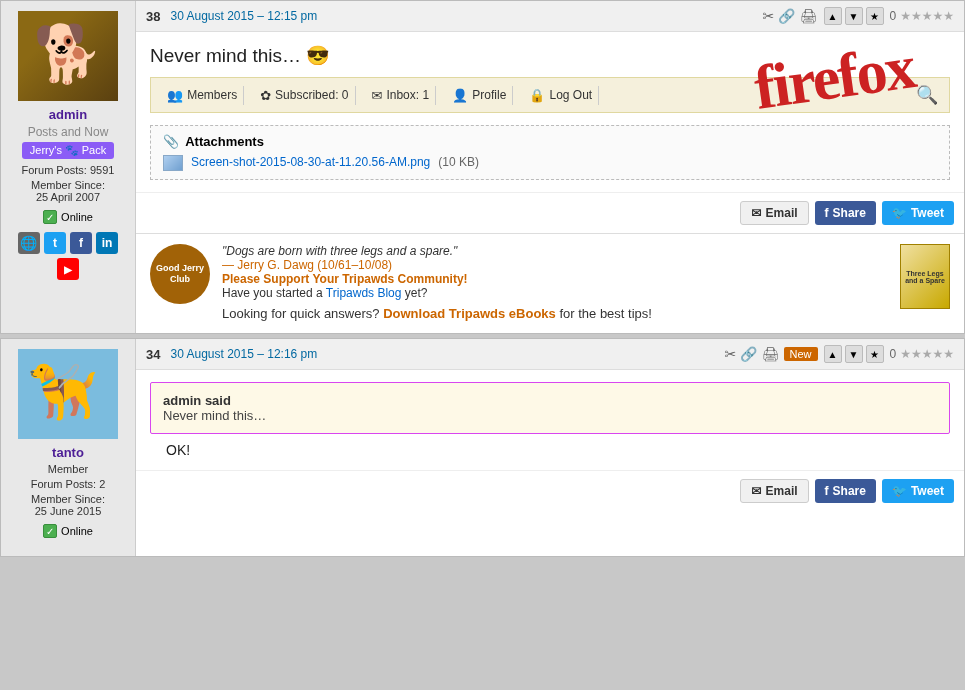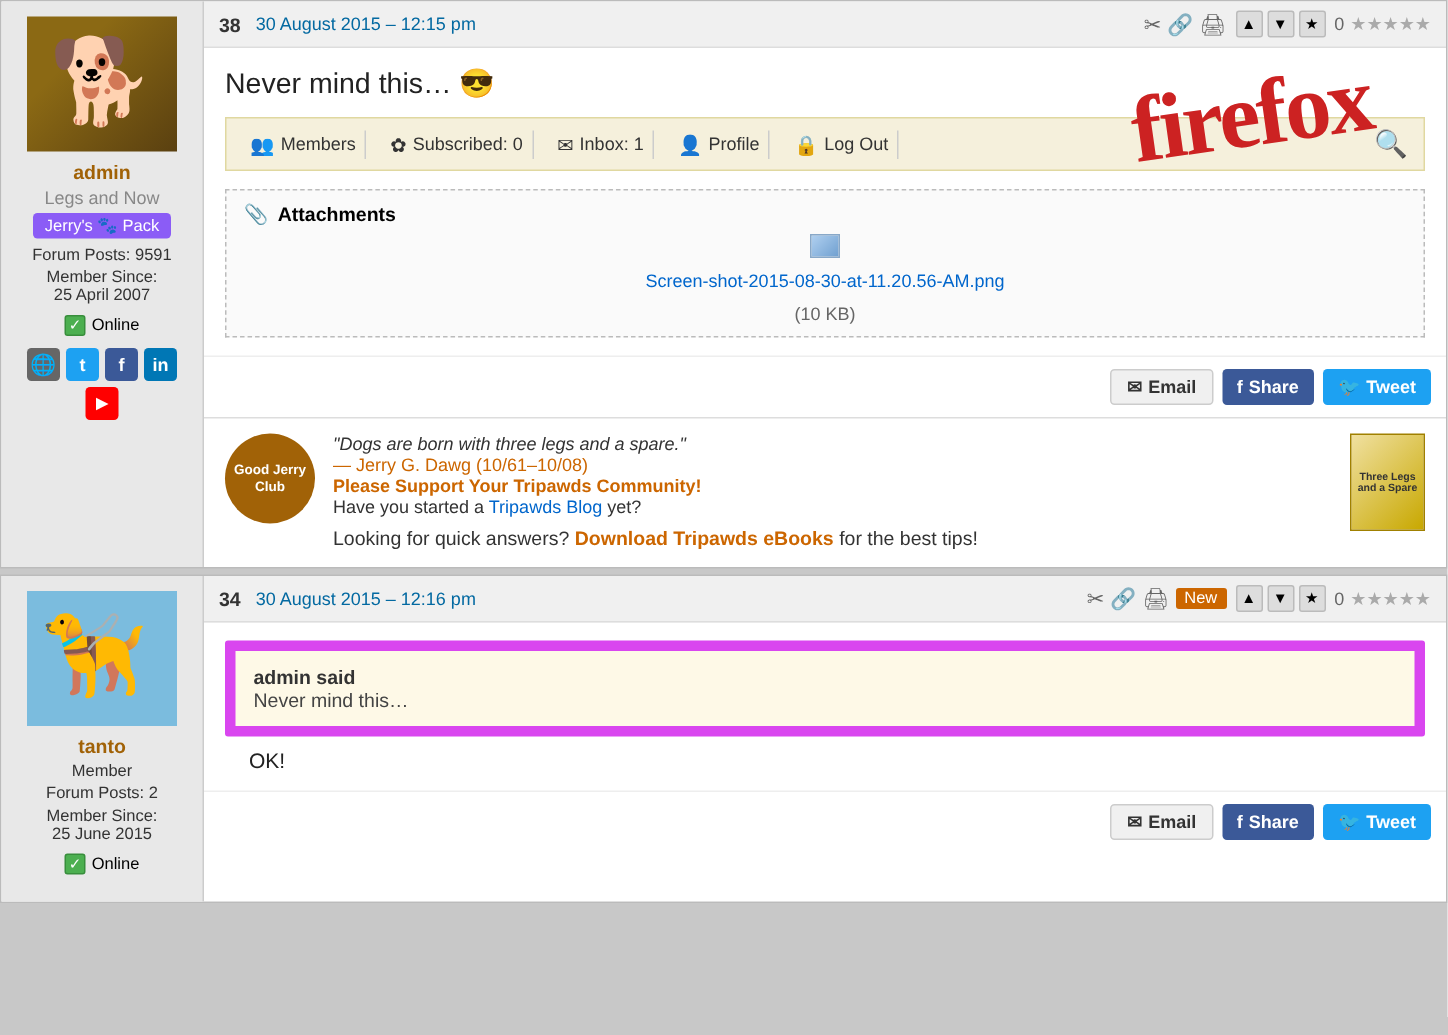--- a/index.html
+++ b/index.html
@@ -58,21 +58,21 @@
     .avatar-tanto::after {
       content: '🦮';
       font-size: 56px;
       position: absolute;
       top: 10px;
       left: 10px;
       color: #d2691e;
     }
 
     .user-name {
-      color: #a16207;
+      color: #4c1d95;
       font-weight: bold;
       font-size: 13px;
       margin-bottom: 3px;
     }
 
     .user-badge {
       background: #8b5cf6;
       color: #fff;
       padding: 2px 8px;
       border-radius: 3px;
@@ -289,24 +289,23 @@
       font-weight: bold;
       font-size: 13px;
       margin-bottom: 6px;
       display: flex;
       align-items: center;
       gap: 6px;
     }
 
     .attachment-item {
       display: flex;
-      align-items: center;
+      align-items: flex-start;
       gap: 8px;
       font-size: 12px;
-      flex-direction: column;
     }
 
     .attachment-thumb {
       width: 20px;
       height: 16px;
       background: linear-gradient(135deg, #b0d0f0, #70a0d0);
       border: 1px solid #88a8c8;
     }
 
     .attachment-link {
@@ -425,21 +424,21 @@
     }
 
     .bottom-cta .ebook-link {
       color: #cc6600;
       font-weight: bold;
     }
 
     
     .quote-block {
       background: #fef9e7;
-      border: 7px solid #d946ef;
+      border: 1px solid #d946ef;
       padding: 10px 12px;
       margin-bottom: 0;
       border-radius: 2px;
     }
 
     .quote-author {
       font-weight: bold;
       color: #333;
       font-size: 13px;
     }
@@ -458,21 +457,21 @@
   </style>
 </head>
 <body>
 
 <div class="post-container">
   <div class="post-inner">
 
     <div class="post-sidebar">
       <div class="avatar-img avatar-gsd"></div>
       <div class="user-name">admin</div>
-      <div class="user-meta" style="color:#888; font-size:12px;">Legs and Now</div>
+      <div class="user-meta" style="color:#888; font-size:12px;">Posts and Now</div>
       <div class="user-badge">Jerry's 🐾 Pack</div>
       <div class="user-meta">
         <span>Forum Posts:</span> <span>9591</span>
       </div>
       <div class="user-meta">
         <span>Member Since:</span><br>
         <span>25 April 2007</span>
       </div>
       <div class="online-status">
         <div class="online-check">✓</div>

